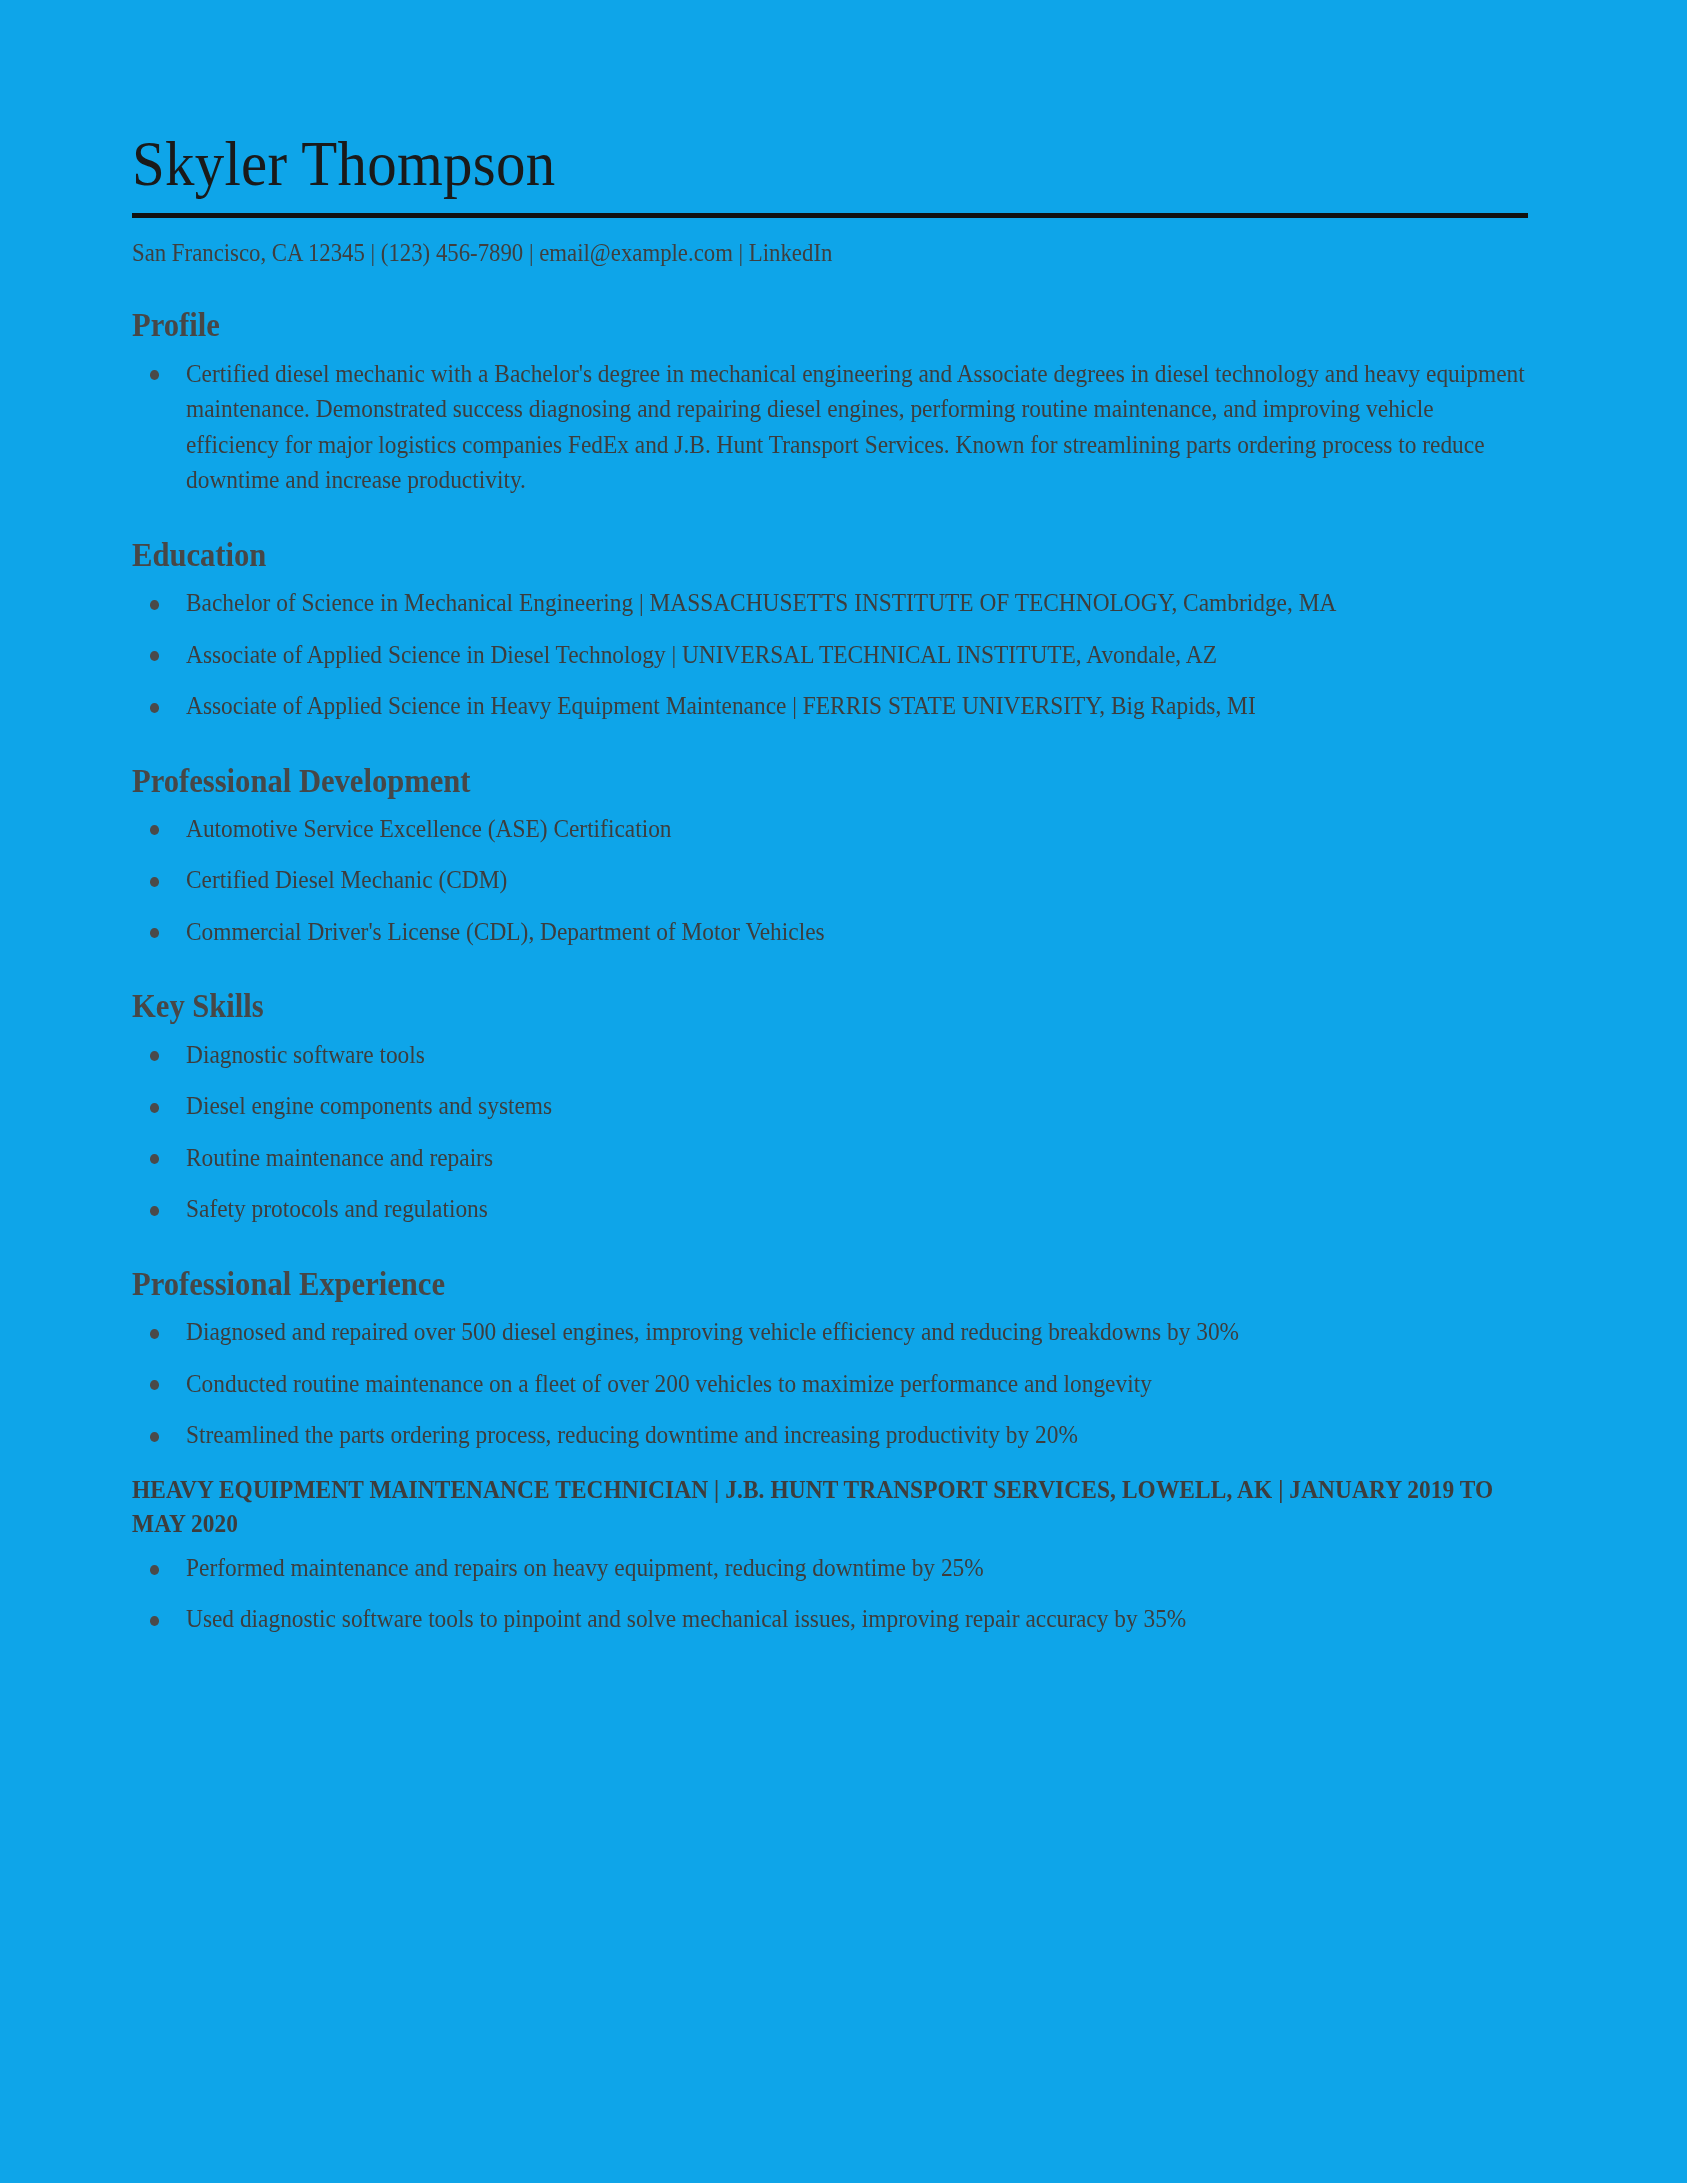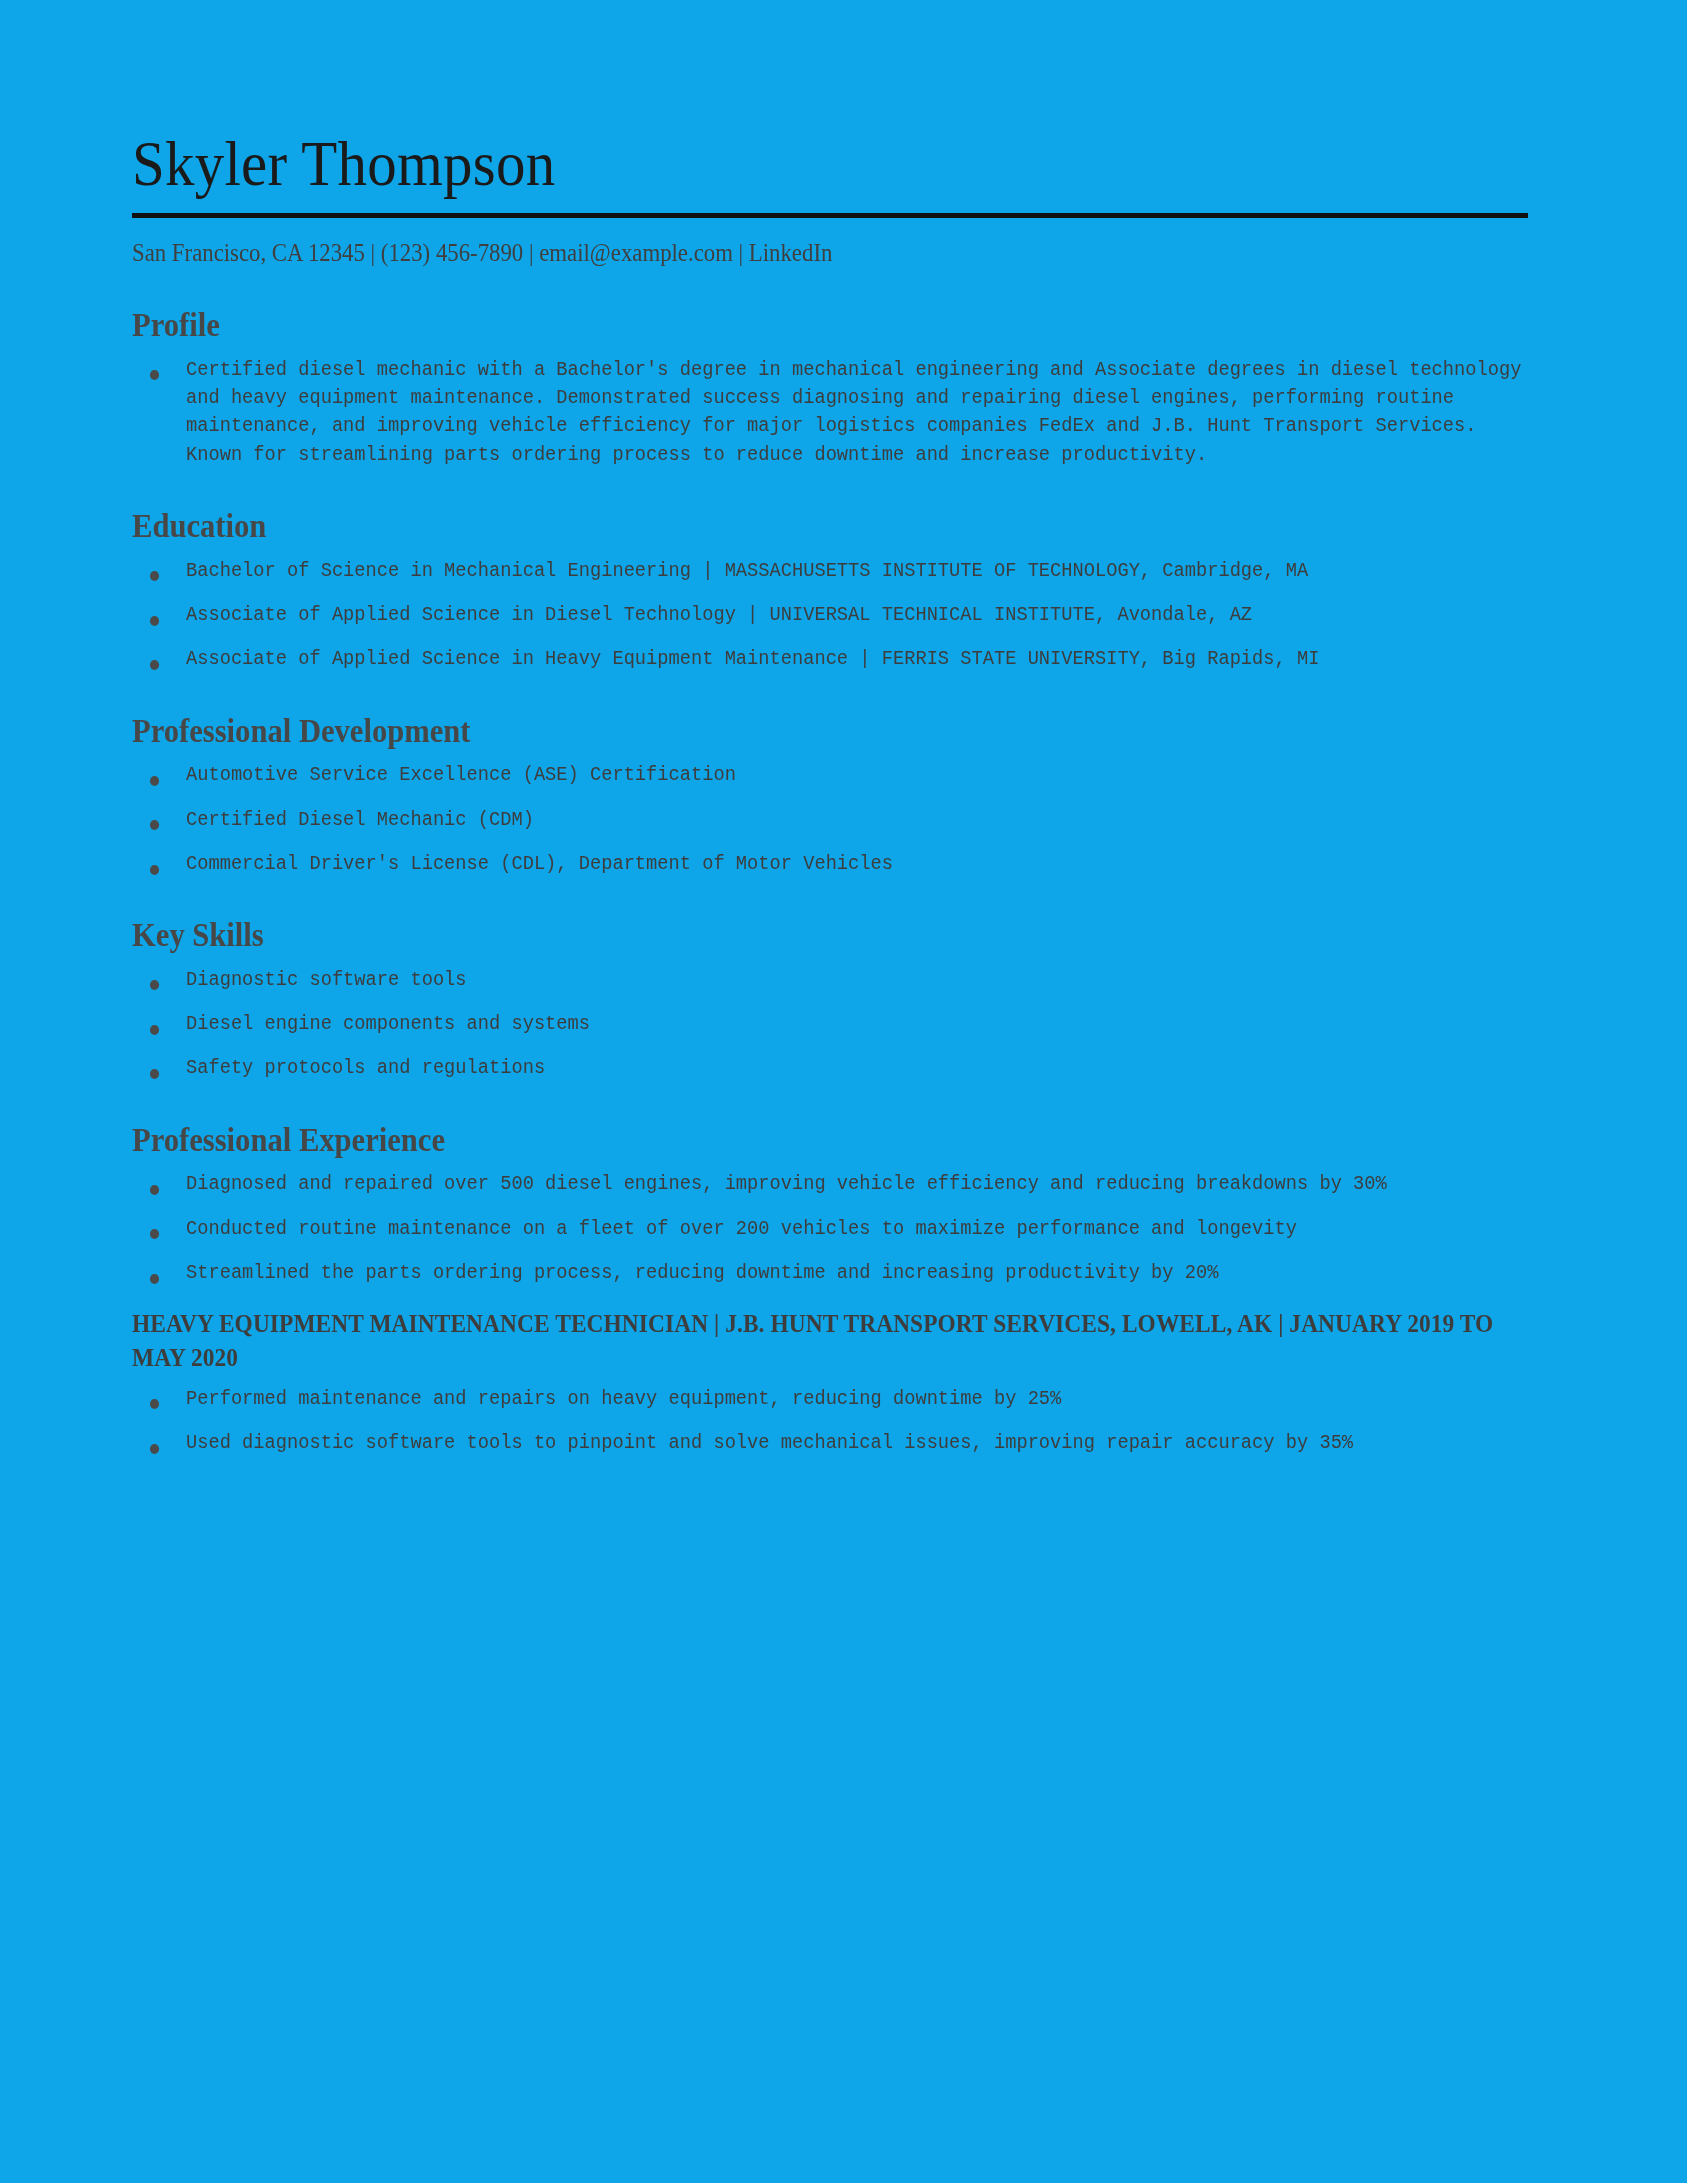--- a/index.html
+++ b/index.html
@@ -70,24 +70,23 @@
   
   ul.bullets {
     list-style: none;
     margin: 0;
     padding: 0;
   }
   ul.bullets > li {
     position: relative;
     padding-left: 54px;
     margin: 0 0 16px 0;
-    font-size: 20px;
+    font-size: 25px;
     line-height: 1.42;
     color: #3d3d3d;
-    font-family: Liberation Mono, monospace;
   }
   ul.bullets > li:last-child { margin-bottom: 0; }
   ul.bullets > li .btext {
     display: block;
     transform: scaleX(0.935);
     transform-origin: left top;
     width: 107%;
   }
   ul.bullets > li::before {
     content: "";
@@ -176,20 +175,23 @@
     <div class="section">
       <h2 class="section-title">Key Skills</h2>
       <ul class="bullets">
         <li>
             <span class="btext">Diagnostic software tools</span>
           </li>
         <li>
             <span class="btext">Diesel engine components and systems</span>
           </li>
         <li>
+            <span class="btext">Routine maintenance and repairs</span>
+          </li>
+        <li>
             <span class="btext">Safety protocols and regulations</span>
           </li>
       </ul>
     </div>
 
     <div class="section">
       <h2 class="section-title">Professional Experience</h2>
 
       <div class="job-block">
         <ul class="bullets">

